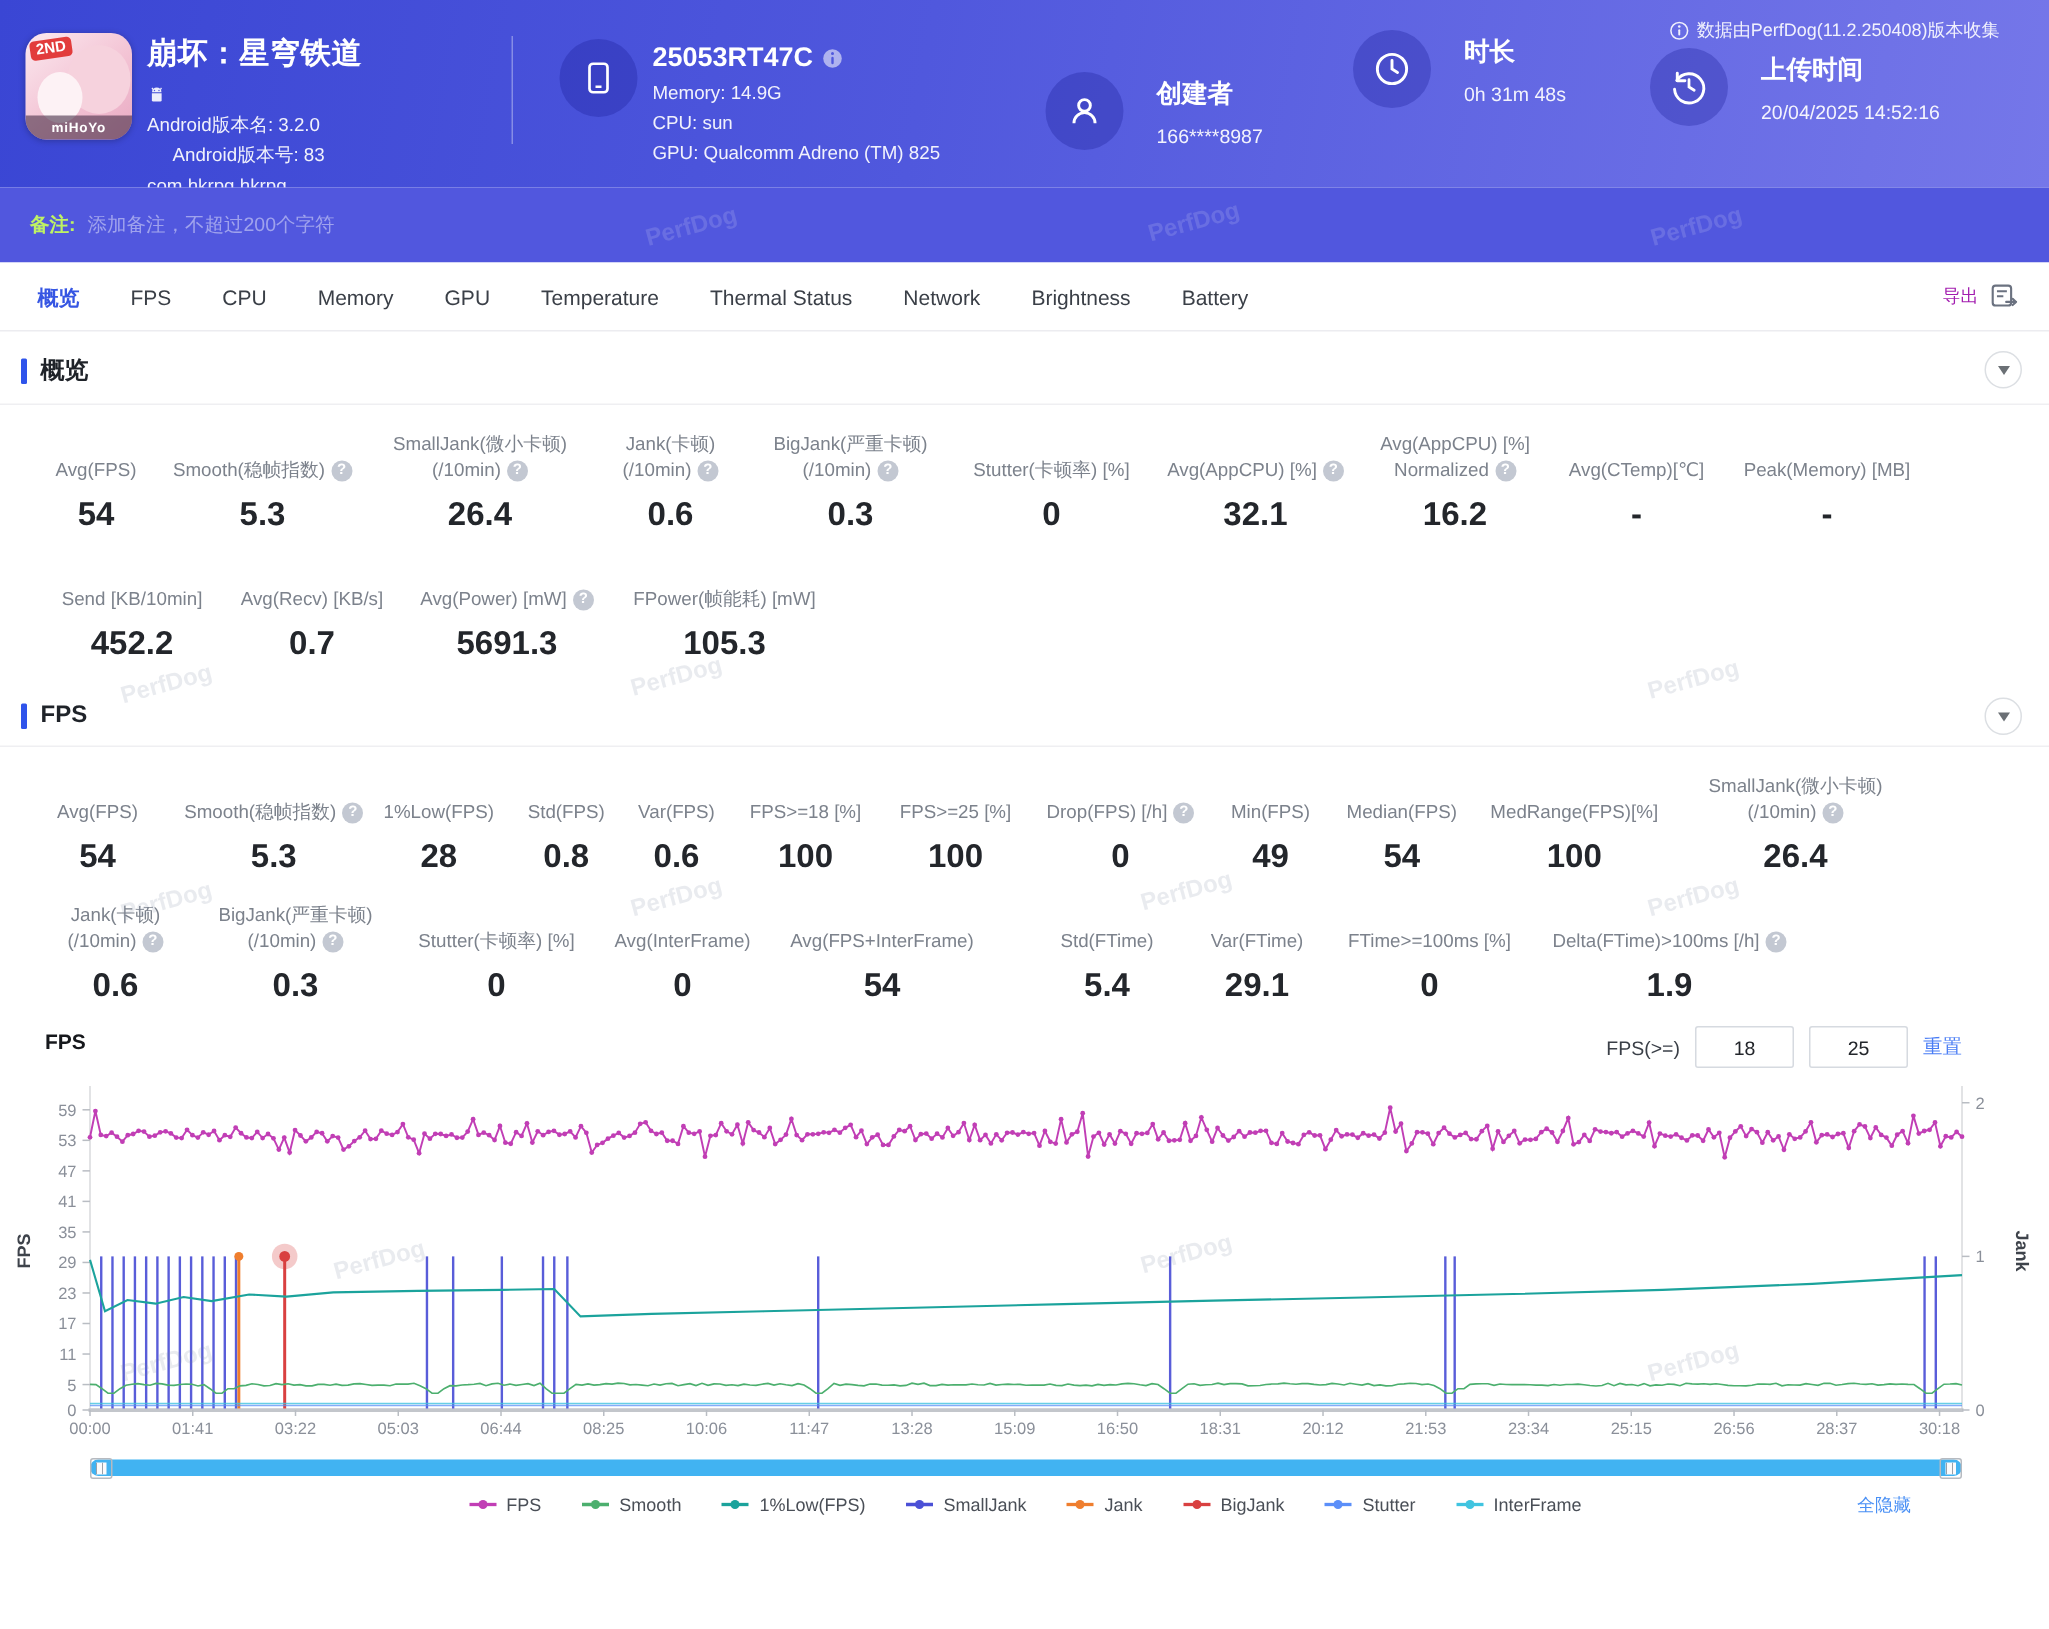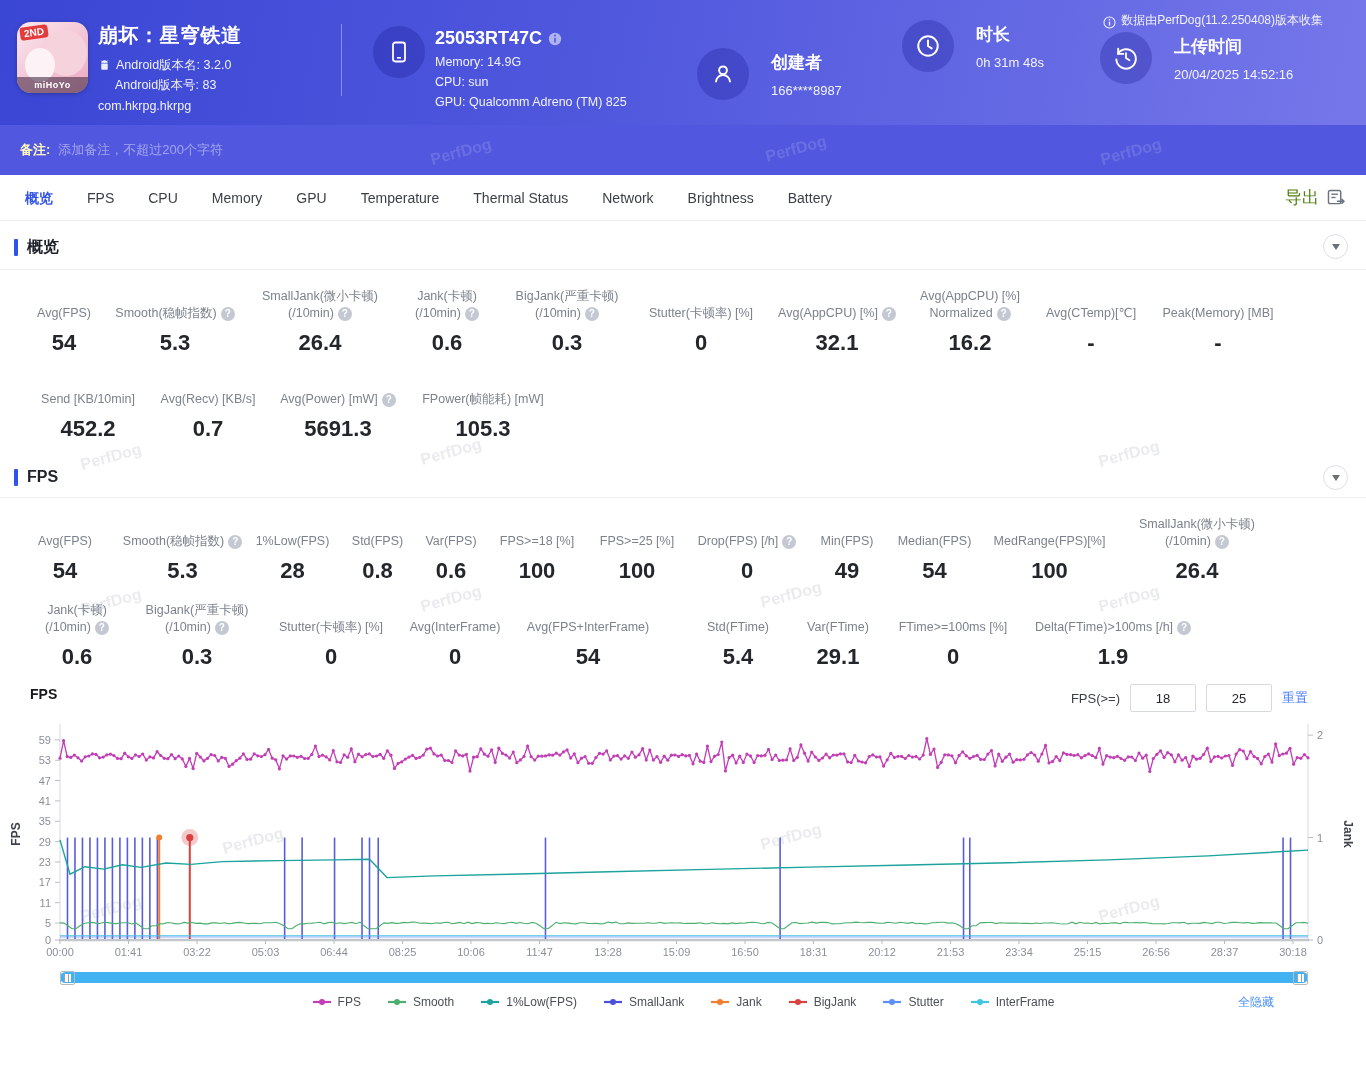--- a/index.html
+++ b/index.html
@@ -11,44 +11,44 @@
   .app-icon{position:absolute;left:17px;top:22px;width:71px;height:71px;border-radius:14px;overflow:hidden;
     background:linear-gradient(140deg,#fbe9ef 0%,#f3c3d4 55%,#e8a9c2 100%);box-shadow:0 1px 4px rgba(0,0,0,.25);}
   .app-icon .blob1{position:absolute;left:28px;top:8px;width:42px;height:46px;border-radius:50%;background:#f6d2dd;}
   .app-icon .blob2{position:absolute;left:8px;top:26px;width:30px;height:34px;border-radius:50%;background:#fdf2f5;}
   .app-icon .badge{position:absolute;left:3px;top:4px;background:#e23c3c;color:#fff;font-size:10px;font-weight:700;
     padding:1px 4px;border-radius:3px;transform:rotate(-8deg);}
   .app-icon .brand{position:absolute;left:0;right:0;bottom:0;height:16px;background:rgba(70,45,70,.6);
     color:#fff;font-size:9px;font-weight:700;text-align:center;line-height:16px;letter-spacing:.5px;}
   .app-meta{position:absolute;left:98px;top:22px;}
   .app-title{font-size:20px;font-weight:700;letter-spacing:.5px;}
-  .app-line{display:flex;align-items:center;gap:5px;font-size:12.5px;color:rgba(255,255,255,.92);margin-top:8px;}
+  .app-line{display:flex;align-items:flex-start;gap:5px;font-size:12.5px;color:rgba(255,255,255,.92);margin-top:8px;flex-direction:column;}
   .app-line2{font-size:12.5px;color:rgba(255,255,255,.92);margin-top:3px;margin-left:17px;}
   .app-pkg{font-size:12.5px;color:rgba(255,255,255,.92);margin-top:5px;}
   .vdiv{position:absolute;left:341px;top:24px;width:1px;height:72px;background:rgba(255,255,255,.35);}
   .circle{width:52px;height:52px;border-radius:50%;background:rgba(22,28,150,.30);display:flex;align-items:center;justify-content:center;flex:0 0 auto;}
   .dev-block{position:absolute;left:373px;top:26px;display:flex;gap:10px;}
   .dev-model{font-size:18px;font-weight:700;display:flex;align-items:center;gap:6px;margin-top:2px;}
   .dev-line{font-size:12.5px;color:rgba(255,255,255,.92);margin-top:6px;}
   .info-block{position:absolute;display:flex;gap:22px;align-items:center;}
   .ib-label{font-size:17px;font-weight:700;}
   .ib-value{font-size:13px;color:rgba(255,255,255,.92);margin-top:9px;}
-  .src-note{position:absolute;right:43px;top:12px;font-size:12px;color:rgba(255,255,255,.9);display:flex;align-items:flex-end;gap:5px;}
+  .src-note{position:absolute;right:33px;top:12px;font-size:12px;color:rgba(255,255,255,.9);display:flex;align-items:center;gap:5px;}
 
   
   .note-bar{height:50px;background:#5157de;display:flex;align-items:center;padding-left:20px;cursor:text;position:relative;}
-  .note-label{color:#fef9c3;font-size:13px;font-weight:700;margin-right:8px;}
+  .note-label{color:#bef264;font-size:13px;font-weight:700;margin-right:8px;}
   .note-ph{color:rgba(255,255,255,.45);font-size:13px;}
 
   
   .tabbar{height:45px;background:#fff;border-bottom:1px solid #ececf0;display:flex;align-items:center;padding-left:8px;position:relative;}
   .tab{font-size:14px;color:#3a3f47;padding:0 17px;cursor:pointer;line-height:44px;}
   .tab.active{color:#3656e3;font-weight:700;}
   .tab-actions{position:absolute;right:20px;top:0;height:44px;display:flex;align-items:center;gap:8px;}
-  .export-lbl{font-size:17px;color:#4d7c0f;cursor:pointer;}
+  .export-lbl{font-size:12px;color:#a21caf;cursor:pointer;}
 
   
   main{position:relative;}
   .sec-head{display:flex;align-items:center;margin:16px 0 0 14px;position:relative;}
   .sec-bar{width:4px;height:17px;background:#2f54eb;border-radius:1px;margin-right:9px;}
   .sec-title{font-size:16px;font-weight:700;color:#1f2329;}
   .collapse-btn{position:absolute;right:18px;top:-3px;width:23px;height:23px;border-radius:50%;border:1px solid #dcdfe3;
     background:#fff;display:flex;align-items:center;justify-content:center;cursor:pointer;}
   .collapse-btn .tri{width:0;height:0;border-left:4.5px solid transparent;border-right:4.5px solid transparent;border-top:6px solid #6b7075;}
   .sec-div{border-bottom:1px solid #efeff2;margin-top:11px;}

